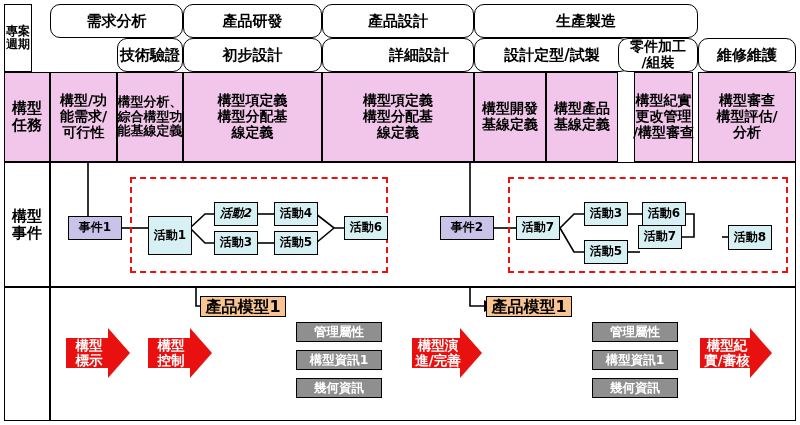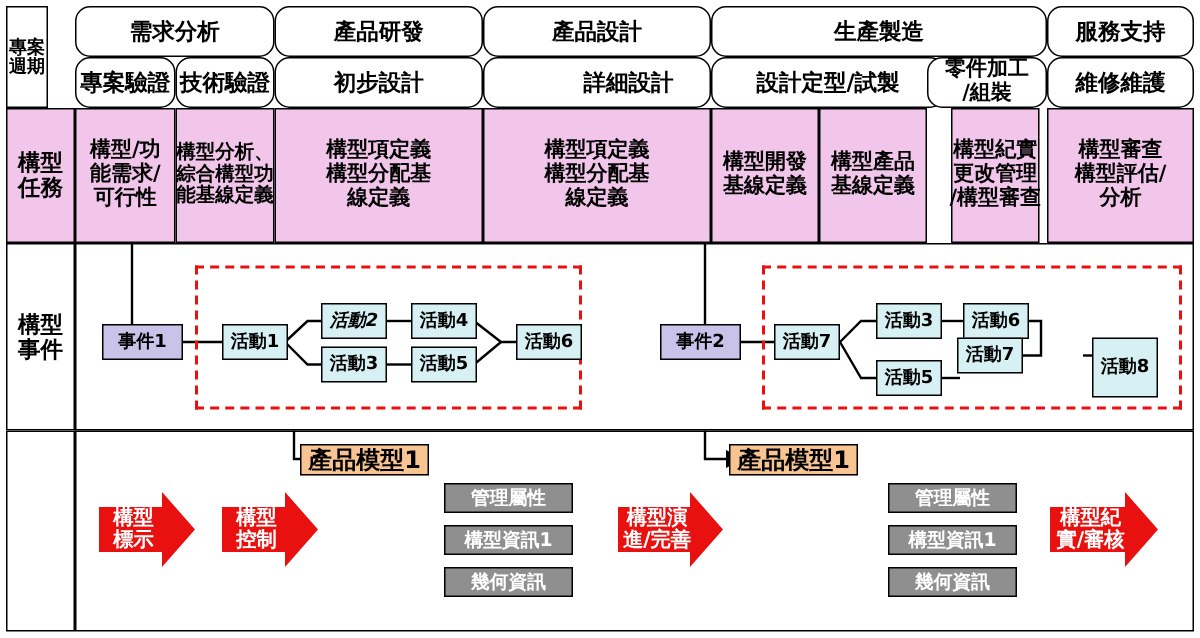--- a/index.html
+++ b/index.html
@@ -35,23 +35,21 @@
 
 <div id="root">
 
   <div class="cell rowlabel" style="left:4px;top:4px;width:28px;height:68px;font-size:12px;white-space:pre;">專案
 週期</div>
 
   <div class="cell hdr" style="left:50px;top:4px;width:133px;height:34px;">需求分析</div>
   <div class="cell hdr" style="left:183px;top:4px;width:139px;height:34px;">產品研發</div>
   <div class="cell hdr" style="left:322px;top:4px;width:152px;height:34px;">產品設計</div>
   <div class="cell hdr" style="left:474px;top:4px;width:224px;height:34px;">生產製造</div>
-  <div class="cell hdr" style="left:698px;top:4px;width:98px;height:34px;">服務支持</div>
 
-  <div class="cell hdr" style="left:50px;top:38px;width:67px;height:34px;">專案驗證</div>
   <div class="cell hdr" style="left:117px;top:38px;width:66px;height:34px;">技術驗證</div>
   <div class="cell hdr" style="left:183px;top:38px;width:139px;height:34px;">初步設計</div>
   <div class="cell hdr" style="left:322px;top:38px;width:152px;height:34px;padding-left:42px;">詳細設計</div>
   <div class="cell hdr" style="left:474px;top:38px;width:156px;height:34px;">設計定型/試製</div>
   <div class="cell hdr" style="left:618px;top:38px;width:80px;height:34px;white-space:pre;font-size:14px;">零件加工
 /組裝</div>
   <div class="cell hdr" style="left:698px;top:38px;width:98px;height:34px;">維修維護</div>
 
   <div class="cell rowlabel" style="left:4px;top:72px;width:46px;height:90px;font-size:15px;white-space:pre;background:#f2c6ea;">構型
 任務</div>
@@ -120,34 +118,34 @@
     <path d="M470,287 L470,306 L490,306" stroke="#000" stroke-width="1.6" fill="none"></path>
 
     <polygon points="207,300 207,312 218,306" fill="#000"></polygon>
     <polygon points="484,300 484,312 496,306" fill="#000"></polygon>
   </svg>
 
   <div class="dashed" style="left:130px;top:177px;width:258px;height:96px;"></div>
   <div class="dashed" style="left:508px;top:177px;width:280px;height:96px;"></div>
 
   <div class="box ev" style="left:68px;top:216px;width:54px;height:24px;">事件1</div>
-  <div class="box act" style="left:148px;top:216px;width:44px;height:24px;">活動1</div>
+  <div class="box act" style="left:148px;top:216px;width:44px;height:39px;">活動1</div>
   <div class="box act" style="left:214px;top:202px;width:44px;height:24px;font-style:italic;">活動2</div>
   <div class="box act" style="left:274px;top:202px;width:44px;height:24px;">活動4</div>
   <div class="box act" style="left:214px;top:231px;width:44px;height:24px;">活動3</div>
   <div class="box act" style="left:274px;top:231px;width:44px;height:24px;">活動5</div>
   <div class="box act" style="left:344px;top:216px;width:44px;height:24px;">活動6</div>
 
   <div class="box ev" style="left:440px;top:216px;width:54px;height:24px;">事件2</div>
   <div class="box act" style="left:516px;top:216px;width:44px;height:24px;">活動7</div>
   <div class="box act" style="left:584px;top:202px;width:44px;height:24px;">活動3</div>
   <div class="box act" style="left:642px;top:202px;width:44px;height:24px;">活動6</div>
   <div class="box act" style="left:638px;top:225px;width:44px;height:24px;">活動7</div>
   <div class="box act" style="left:584px;top:240px;width:44px;height:24px;">活動5</div>
-  <div class="box act" style="left:728px;top:225px;width:44px;height:40px;">活動8</div>
+  <div class="box act" style="left:728px;top:225px;width:44px;height:25px;">活動8</div>
 
   <div class="box prod" style="left:200px;top:296px;width:86px;height:21px;">產品模型1</div>
   <div class="box prod" style="left:486px;top:296px;width:86px;height:21px;">產品模型1</div>
 
   <svg class="lines">
     <polygon points="66,338 108,338 108,328 130,353 108,378 108,368 66,368" fill="#e8110f"></polygon>
     <polygon points="148,338 190,338 190,328 212,353 190,378 190,368 148,368" fill="#e8110f"></polygon>
     <polygon points="412,338 460,338 460,328 482,353 460,378 460,368 412,368" fill="#e8110f"></polygon>
     <polygon points="700,338 750,338 750,328 772,353 750,378 750,368 700,368" fill="#e8110f"></polygon>
   </svg>

